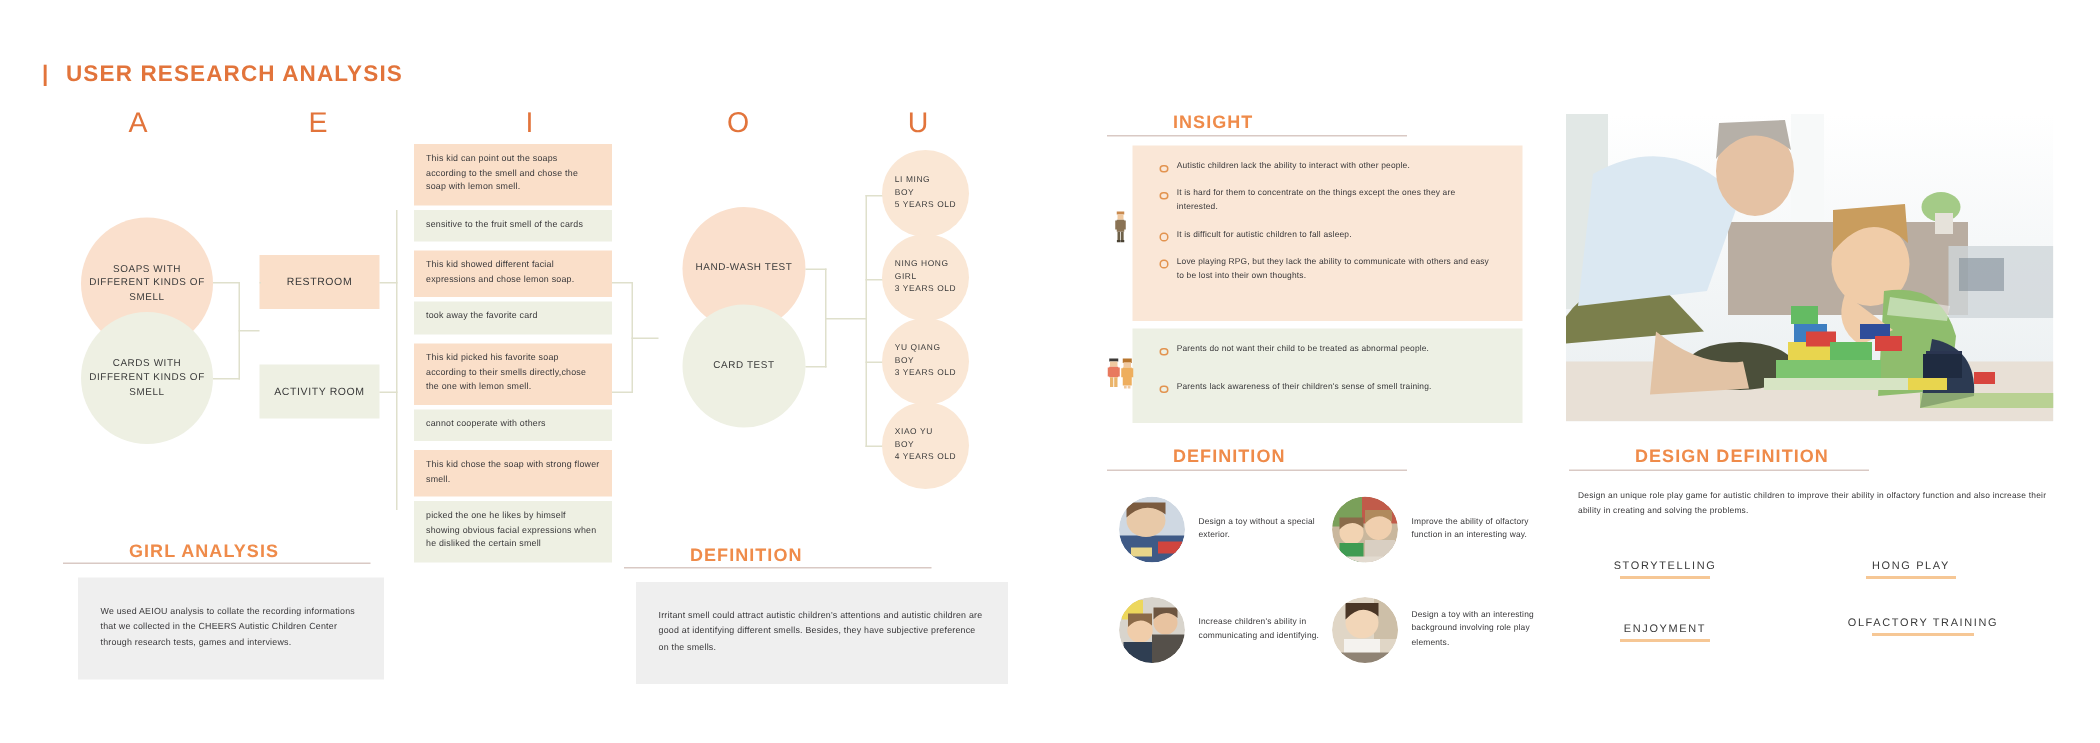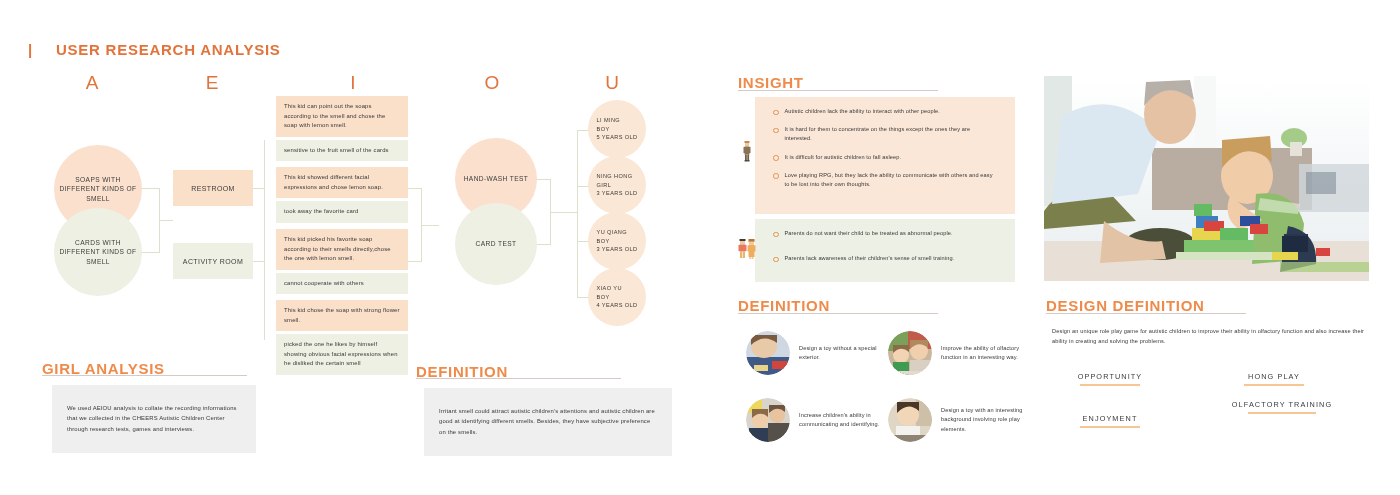--- a/index.html
+++ b/index.html
@@ -10,21 +10,21 @@
   }
   .page{position:relative;width:1400px;height:495px;}
 
   
   .abs{position:absolute;}
   .hdr-main{
     color:#e2743b;font-size:15px;font-weight:700;letter-spacing:.75px;
   }
   .hdr-tick{color:#e2743b;font-size:15px;font-weight:700;}
   .sec-title{
-    color:#ef8b4a;font-size:15px;font-weight:700;letter-spacing:.7px;
+    color:#ef8b4a;font-size:12px;font-weight:700;letter-spacing:.7px;margin-left:44px;
   }
   .sec-rule{height:1px;background:#d9c9c4;}
   .vowel{
     color:#e2743b;font-size:19px;font-weight:400;text-align:center;
     font-family:"Liberation Sans", sans-serif;
   }
 
   
   .circle{
     border-radius:50%;display:flex;align-items:center;justify-content:center;
@@ -78,21 +78,21 @@
   .dd-photo{width:325px;height:205px;overflow:hidden;position:relative;}
   .kw{color:#3a3a3a;font-size:7.3px;letter-spacing:1.1px;text-align:center;}
   .kw-rule{height:2.2px;background:#f6c795;margin:3px auto 0;}
 </style>
 </head>
 <body>
 
 <div class="page">
 
   <div class="abs hdr-tick" style="left:28px;top:41px;">|</div>
-  <div class="abs hdr-main" style="left:56px;top:41px;">USER RESEARCH ANALYSIS</div>
+  <div class="abs hdr-main" style="left:44px;top:41px;">USER RESEARCH ANALYSIS</div>
 
   <div class="abs vowel" style="left:62px;top:72px;width:60px;">A</div>
   <div class="abs vowel" style="left:182px;top:72px;width:60px;">E</div>
   <div class="abs vowel" style="left:323px;top:72px;width:60px;">I</div>
   <div class="abs vowel" style="left:462px;top:72px;width:60px;">O</div>
   <div class="abs vowel" style="left:582px;top:72px;width:60px;">U</div>
 
   <div class="abs circle c-peach" style="left:54px;top:145px;width:88px;height:88px;font-size:6.6px;">
     <span>SOAPS WITH DIFFERENT KINDS OF SMELL</span>
   </div>
@@ -396,29 +396,29 @@
       <rect x="240" y="158" width="24" height="16" fill="#2a3550"></rect>
       <path d="M238 160 l26 0 0 16 -26 0z" fill="#1f2b40"></path>
     </svg>
   </div>
 
   <div class="abs sec-title" style="left:1046px;top:297px;">DESIGN DEFINITION</div>
   <div class="abs sec-rule" style="left:1046px;top:313px;width:200px;"></div>
   <div class="abs greytxt" style="left:1052px;top:327px;width:315px;font-size:5.6px;line-height:1.7;">Design an unique role play game for autistic children to improve their ability in olfactory function and also increase their ability in creating and solving the problems.</div>
 
   <div class="abs" style="left:1054px;top:372px;width:112px;">
-    <div class="kw">OPPORTUNITY</div>
+    <div class="kw">STORYTELLING</div>
     <div class="kw-rule" style="width:60px;"></div>
   </div>
   <div class="abs" style="left:1218px;top:372px;width:112px;">
     <div class="kw">HONG PLAY</div>
     <div class="kw-rule" style="width:60px;"></div>
   </div>
   <div class="abs" style="left:1054px;top:414px;width:112px;">
     <div class="kw">ENJOYMENT</div>
     <div class="kw-rule" style="width:60px;"></div>
   </div>
-  <div class="abs" style="left:1218px;top:400px;width:128px;">
+  <div class="abs" style="left:1218px;top:410px;width:128px;">
     <div class="kw">OLFACTORY TRAINING</div>
     <div class="kw-rule" style="width:68px;"></div>
   </div>
 
 </div>
 
 </body></html>

